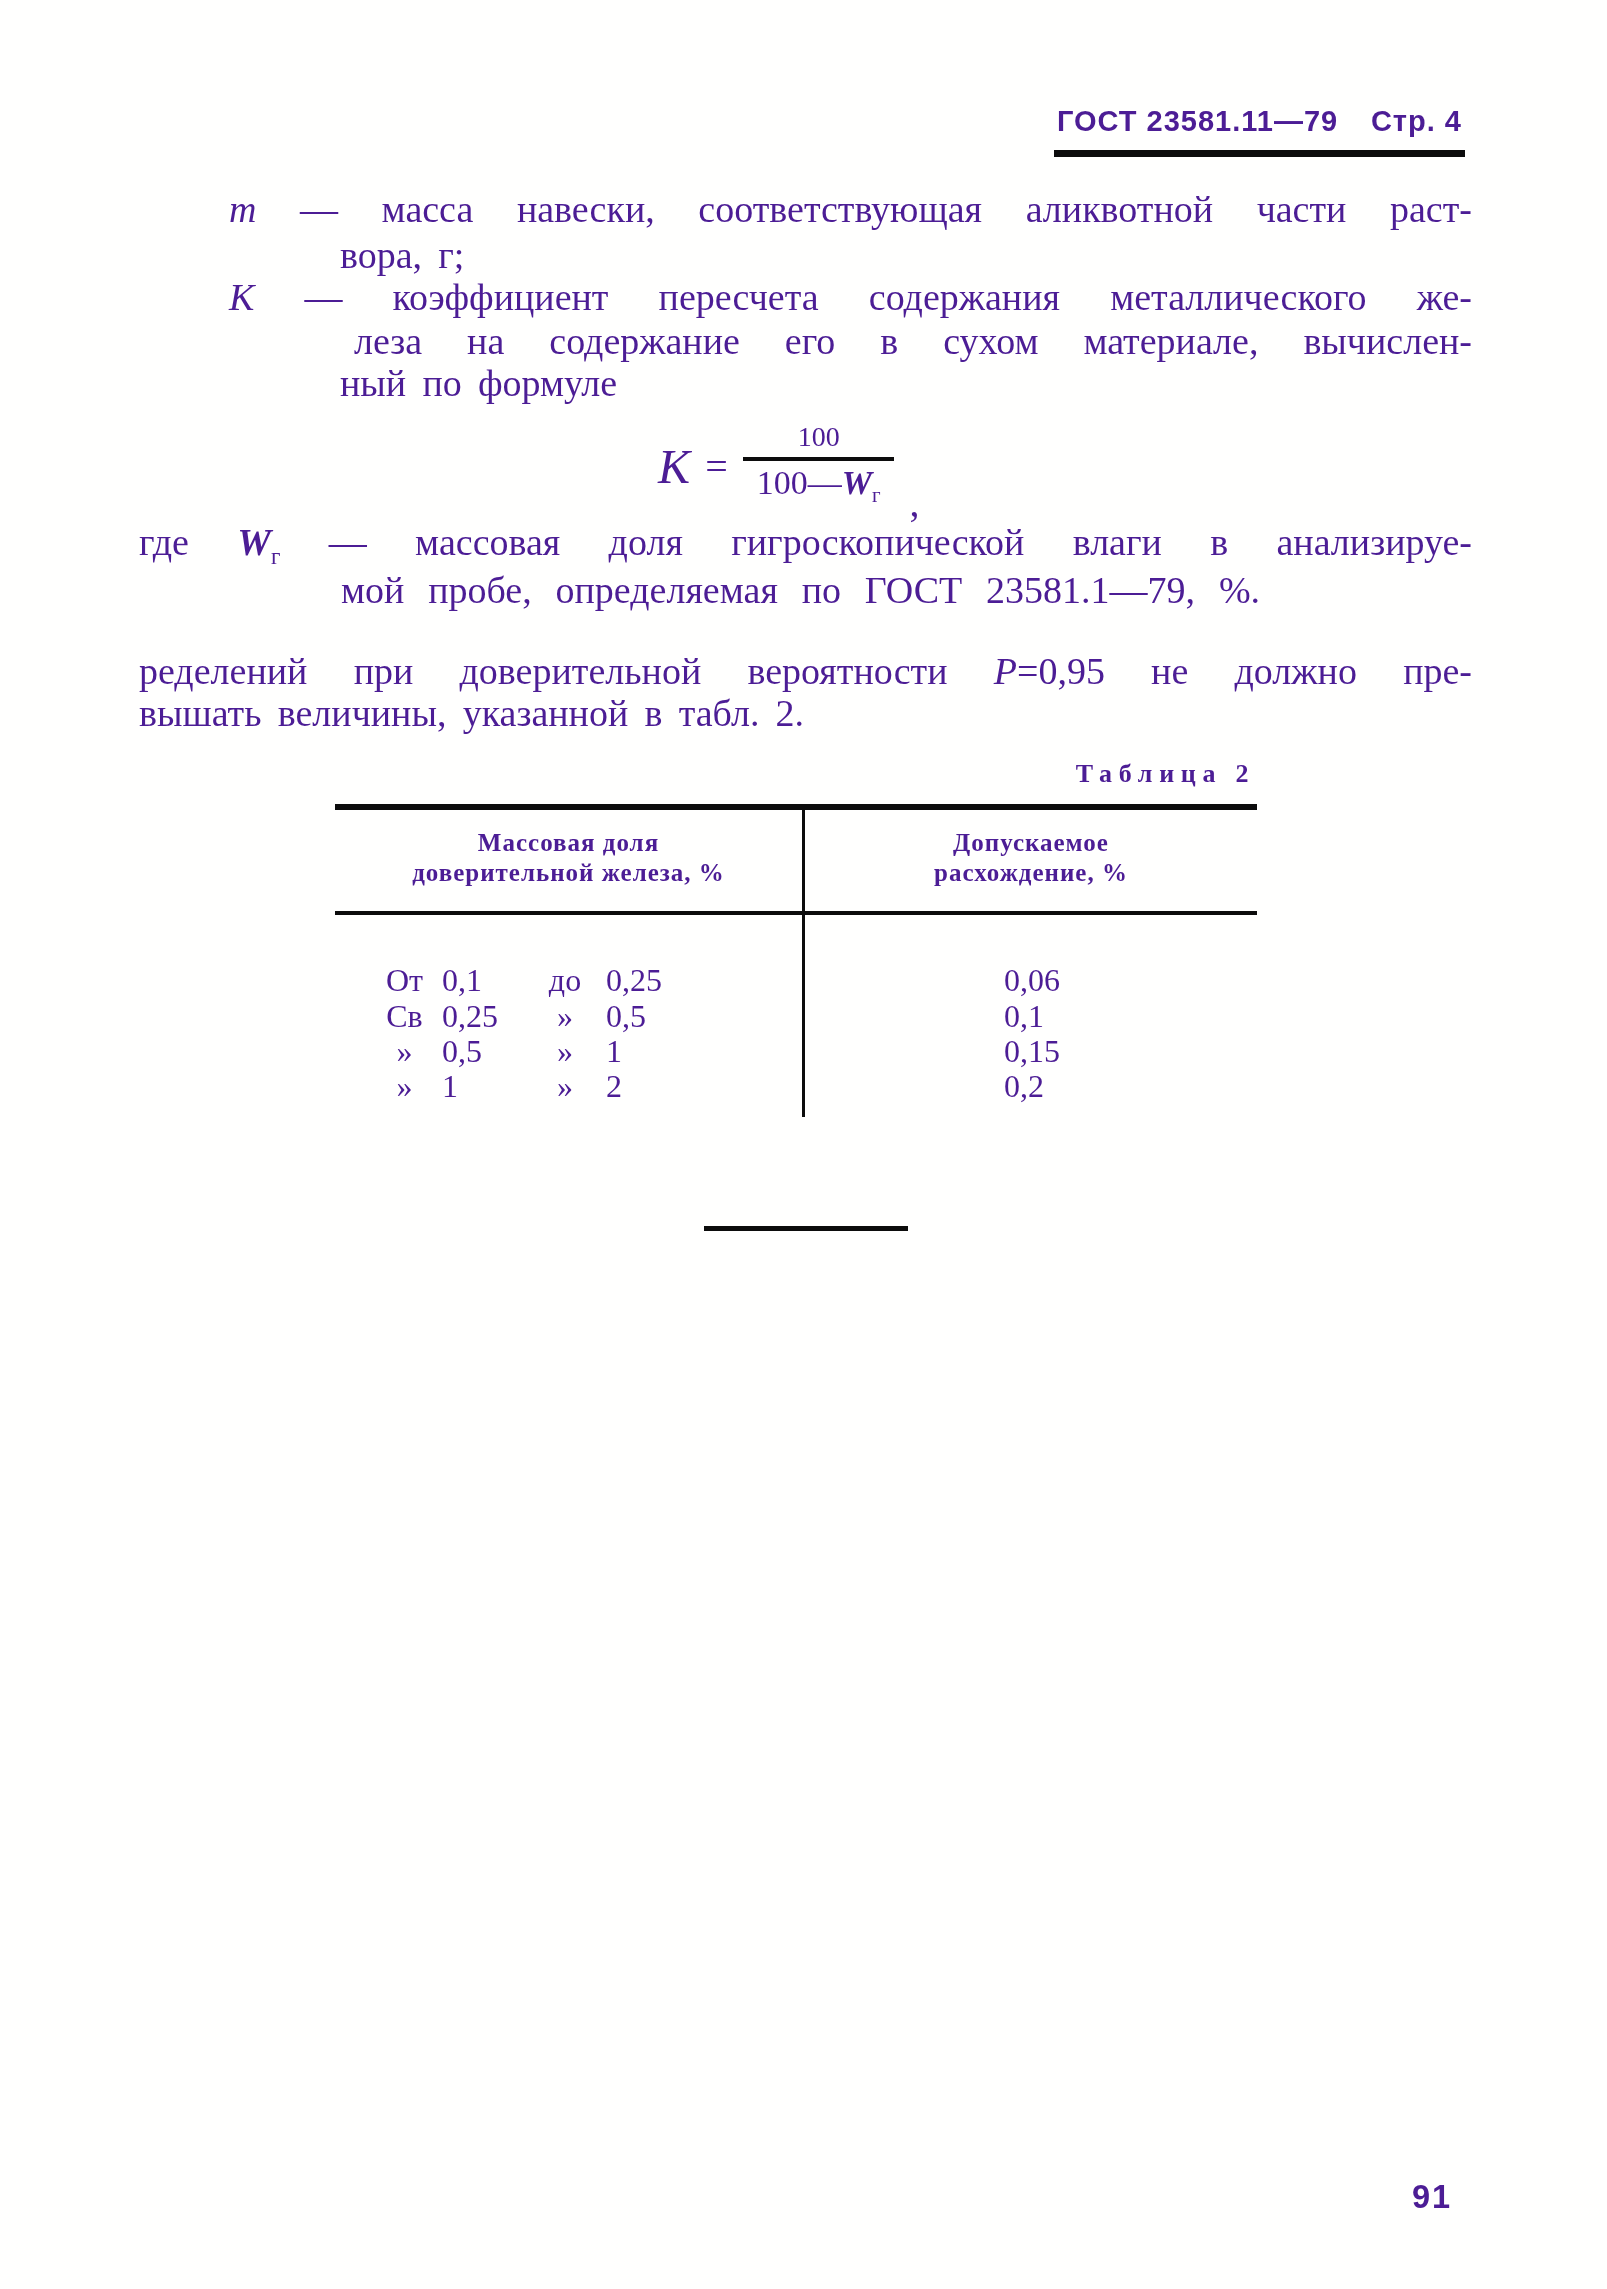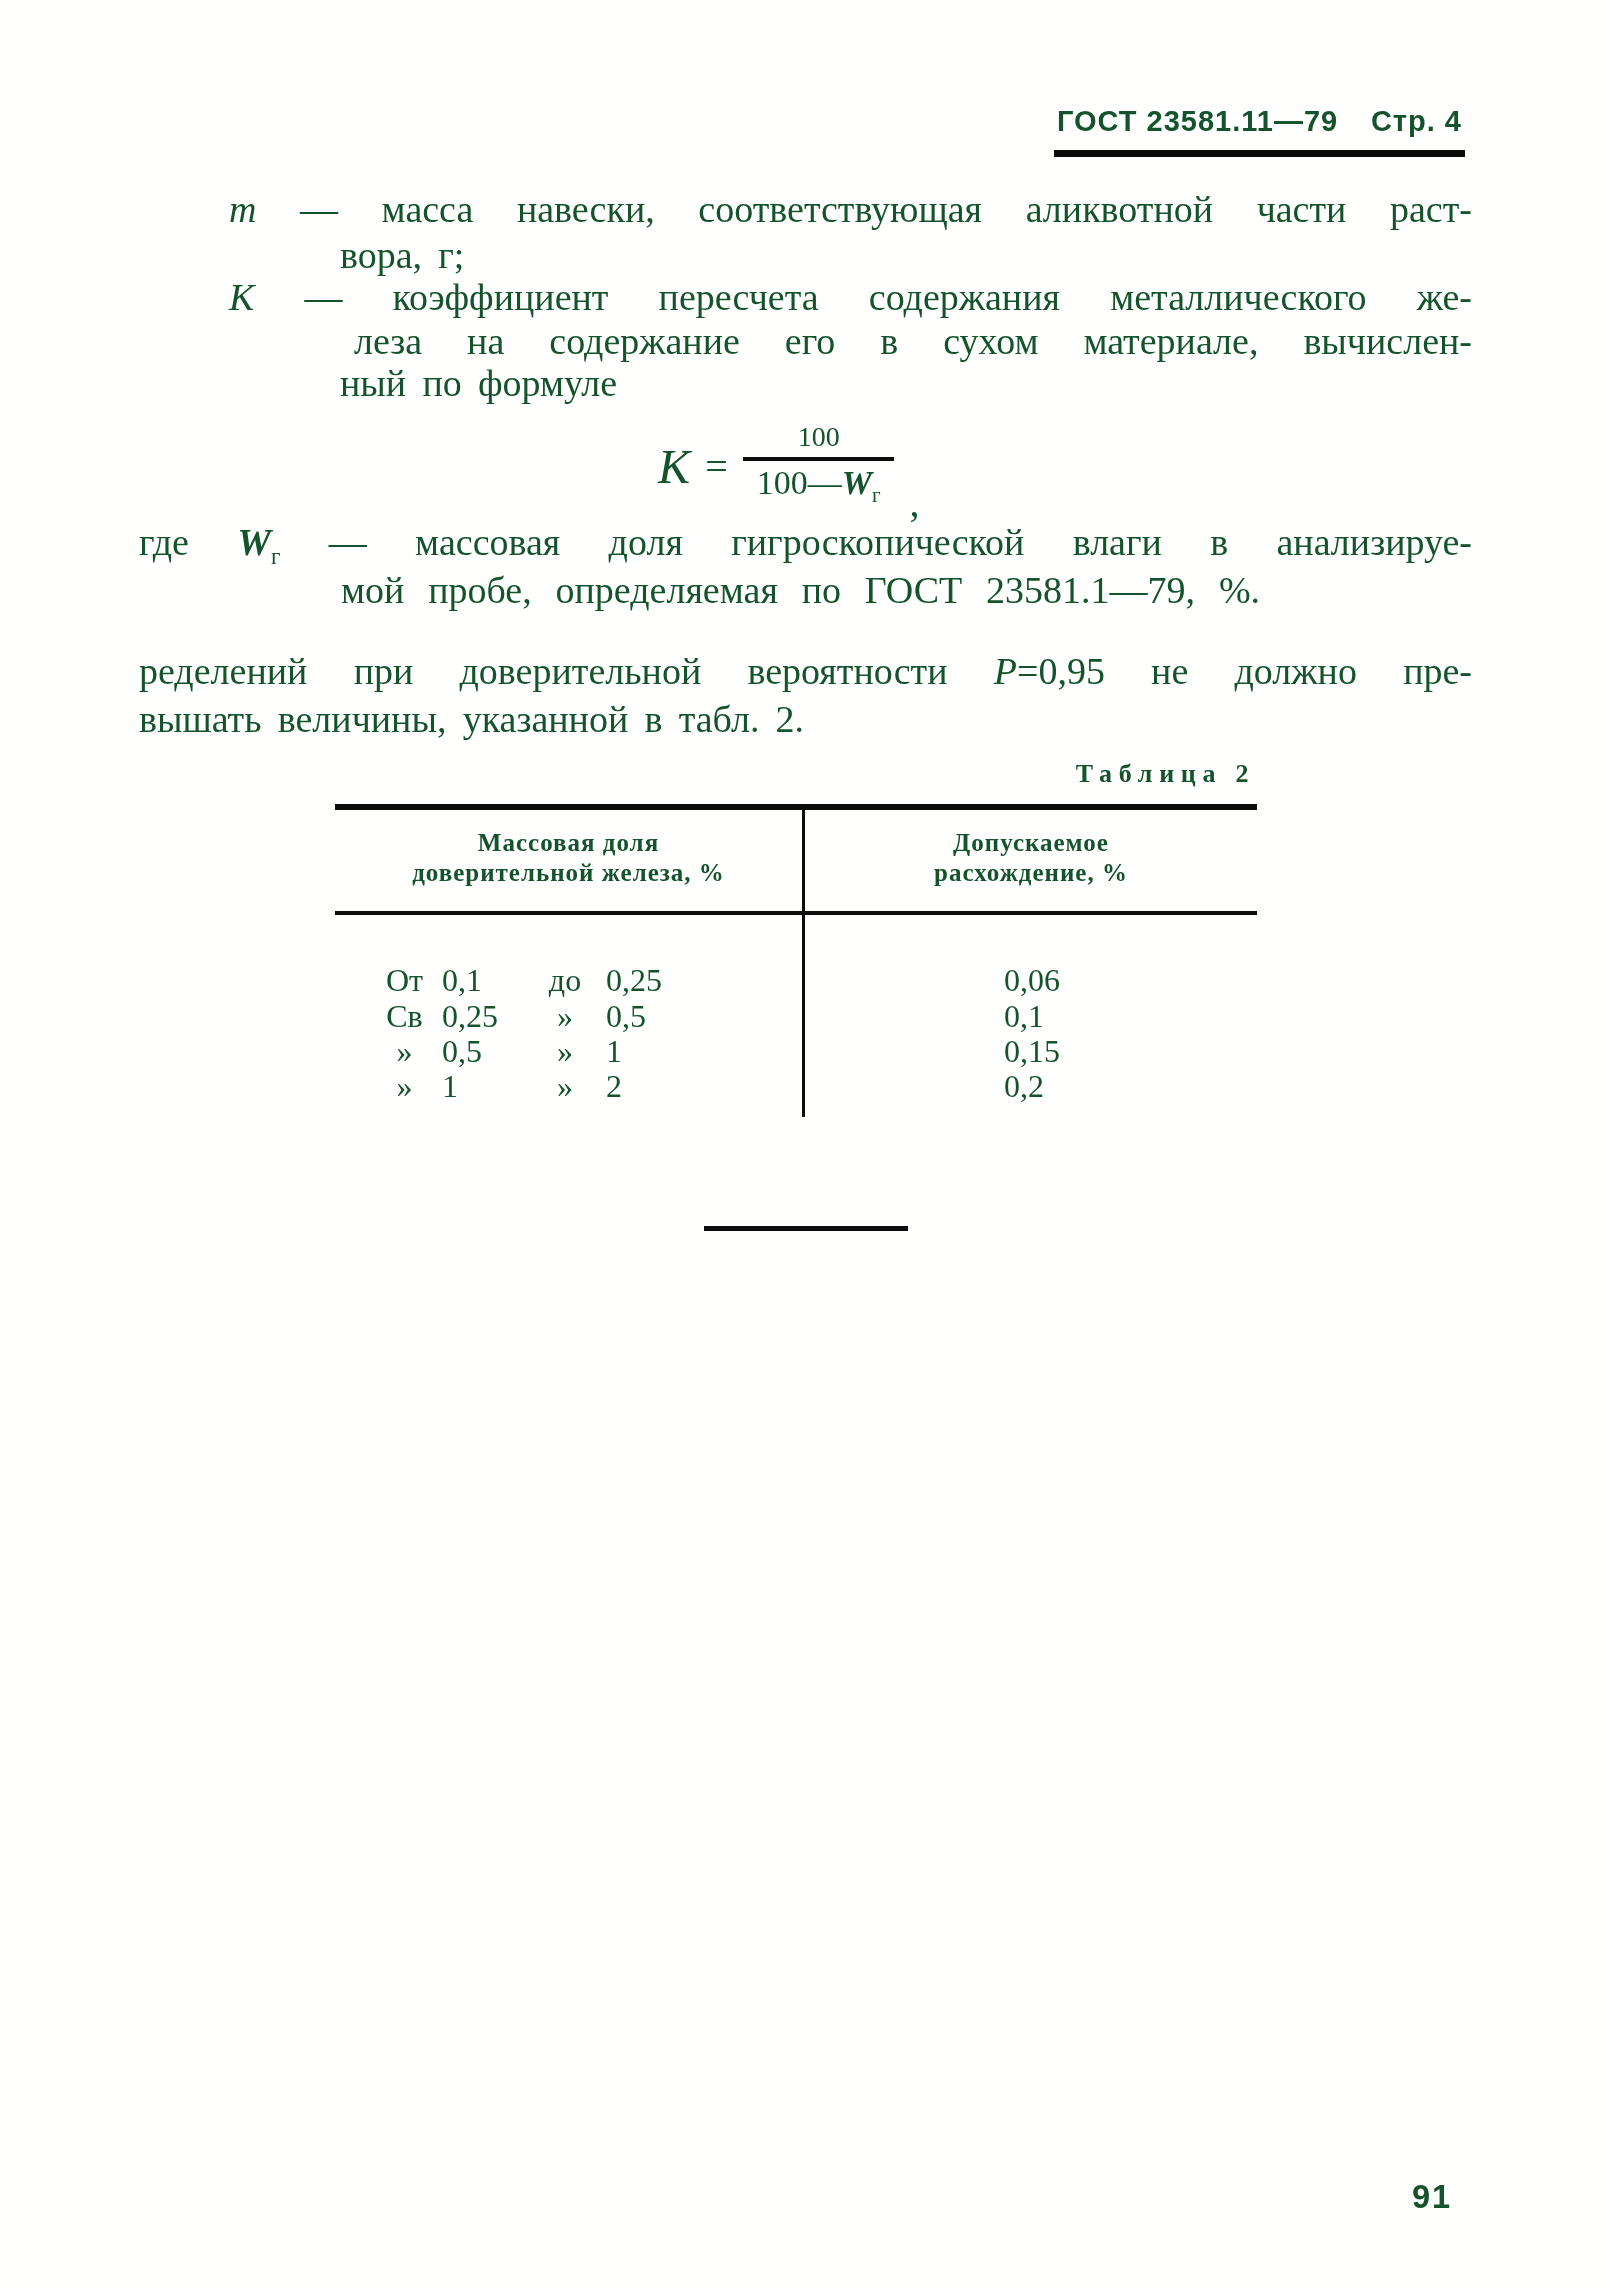--- a/index.html
+++ b/index.html
@@ -1,18 +1,18 @@
 <!DOCTYPE html>
 <html><head>
 <meta charset="utf-8">
 <style>
   html,body { margin:0; padding:0; background:#ffffff; }
   .page {
     position:relative; width:1608px; height:2289px; background:#fffffe;
-    color:#14532d; font-family:"Liberation Serif", serif; overflow:hidden;
+    color:#4c1d95; font-family:"Liberation Serif", serif; overflow:hidden;
   }
   
   .hdr {
     position:absolute; left:1057px; top:105px; width:405px;
     display:flex; justify-content:space-between;
     font-family:"Liberation Sans", sans-serif; font-weight:bold;
     font-size:29px; white-space:nowrap; letter-spacing:1px;
   }
   .hdr-rule { position:absolute; left:1054px; top:150px; width:411px; height:6.7px; background:#0c0c0c; }
 
@@ -25,21 +25,21 @@
 
   .l-m1 { left:229px; top:187px; width:1243px; }
   .l-m2 { left:340px; top:233px; }
   .l-k1 { left:229px; top:275px; width:1243px; }
   .l-k2 { left:354px; top:319px; width:1118px; }
   .l-k3 { left:340px; top:361px; }
   .l-w1 { left:139px; top:520px; width:1333px; }
   .l-w2 { left:341px; top:568px; word-spacing:14.3px; }
   .l-421 { left:191px; top:606px; width:1281px; }
   .l-422 { left:139px; top:649px; width:1333px; }
-  .l-423 { left:139px; top:691px;margin-top:6px; }
+  .l-423 { left:139px; top:691px; }
 
   
   .formula { position:absolute; left:658px; top:417px; display:flex; align-items:center; gap:15.3px; }
   .f-k { font-style:italic; font-size:48px; line-height:48px; }
   .f-eq { font-size:40px; }
   .frac { display:inline-flex; flex-direction:column; align-items:center; }
   .frac .num { font-size:28px; line-height:40px; }
   .frac .bar { width:100%; min-width:151px; height:3.8px; background:#0c0c0c; }
   .frac .den { font-size:34px; line-height:44px; white-space:nowrap; }
   .frac .den sub { font-size:21px; }

